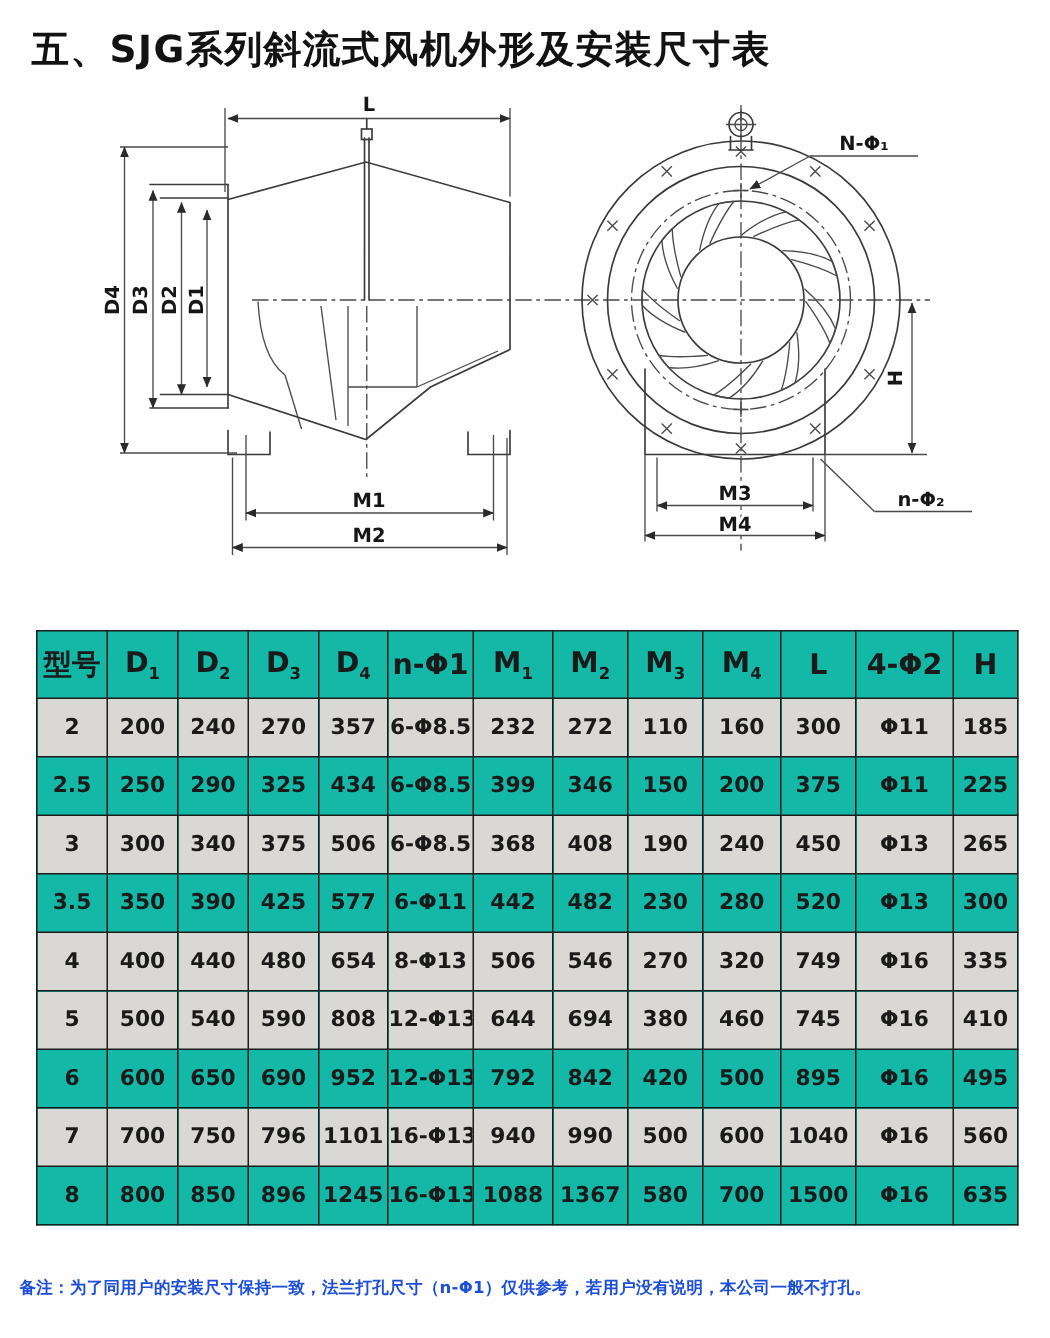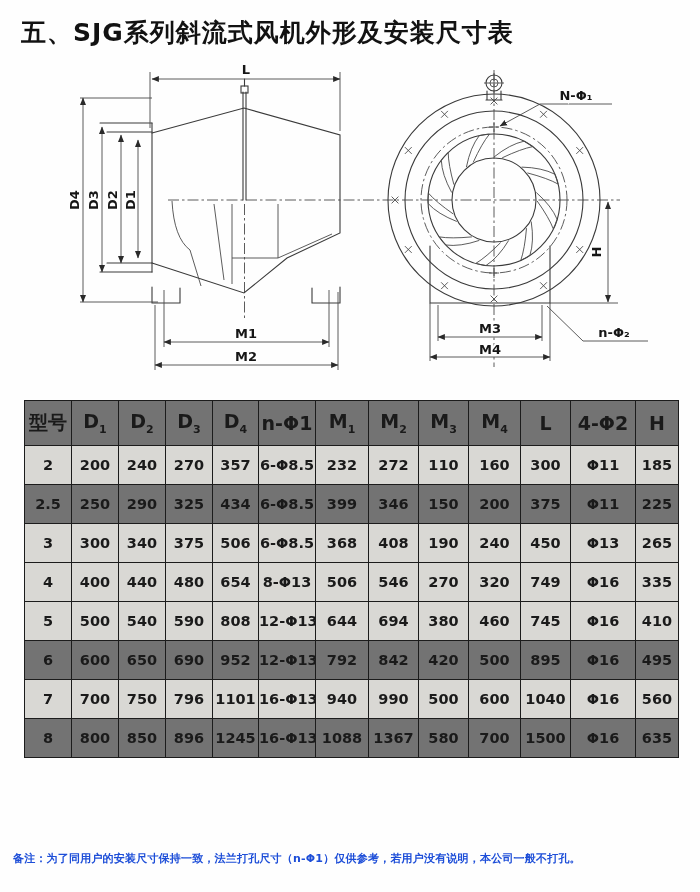--- a/index.html
+++ b/index.html
@@ -16,23 +16,23 @@
   }
   svg.drawing{position:absolute;left:0;top:55px;}
   .ln{stroke:#3a3a3a;stroke-width:1.1;fill:none;stroke-linecap:round;}
   .lnthin{stroke:#4a4a4a;stroke-width:0.9;fill:none;}
   .cl{stroke:#4a4a4a;stroke-width:0.9;fill:none;stroke-dasharray:11 3 2.5 3;}
   .dlab{
     font-family:"DejaVu Sans",sans-serif;font-size:13px;font-weight:bold;
     fill:#161616;paint-order:stroke;stroke:#fefefe;stroke-width:4px;
   }
   table.dims{
-    position:absolute;left:24px;top:400px;width:654px;
+    position:absolute;left:24px;top:420px;width:654px;
     border-collapse:collapse;table-layout:fixed;
-    background:#737373;
+    background:#14b8a6;
   }
   table.dims th, table.dims td{
     border:1.6px solid #1c1c1c;text-align:center;vertical-align:middle;
     font-weight:bold;color:#1a1a1a;padding:0;overflow:hidden;white-space:nowrap;
   }
   table.dims th{height:44px;font-size:19px;}
   table.dims th sub{font-size:11px;font-weight:bold;}
   table.dims td{height:38px;font-size:14.5px;}
   table.dims tr.alt td{background:#d9d8d4;}
   .note{
@@ -247,20 +247,35 @@
           <td>506</td>
           <td>6-Φ8.5</td>
           <td>368</td>
           <td>408</td>
           <td>190</td>
           <td>240</td>
           <td>450</td>
           <td>Φ13</td>
           <td>265</td>
         </tr>
+        <tr>
+          <td>3.5</td>
+          <td>350</td>
+          <td>390</td>
+          <td>425</td>
+          <td>577</td>
+          <td>6-Φ11</td>
+          <td>442</td>
+          <td>482</td>
+          <td>230</td>
+          <td>280</td>
+          <td>520</td>
+          <td>Φ13</td>
+          <td>300</td>
+        </tr>
         <tr class="alt">
           <td>4</td>
           <td>400</td>
           <td>440</td>
           <td>480</td>
           <td>654</td>
           <td>8-Φ13</td>
           <td>506</td>
           <td>546</td>
           <td>270</td>

